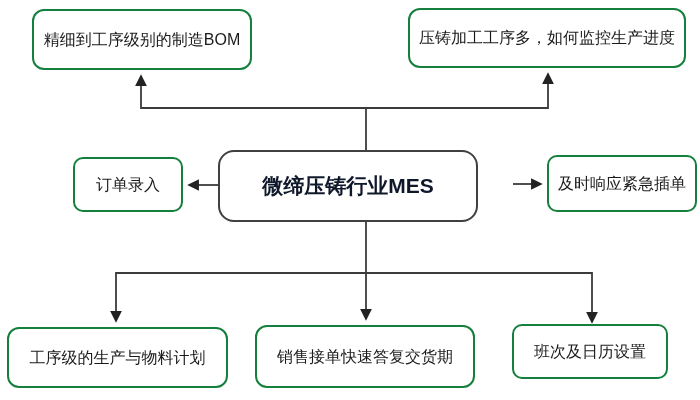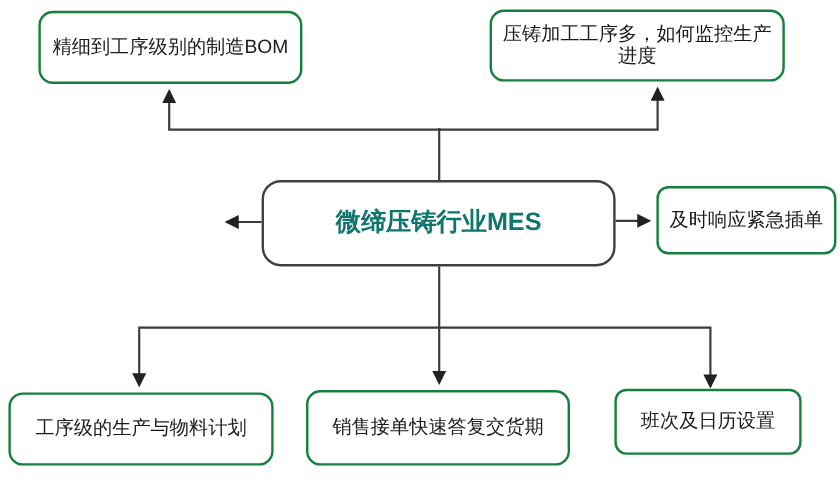--- a/index.html
+++ b/index.html
@@ -31,24 +31,24 @@
     display: flex;
     align-items: center;
     justify-content: center;
     text-align: center;
     color: #1a1a1a;
     font-size: 16px;
     line-height: 1.2;
     padding: 2px 6px;
   }
   .node-top-left     { left: 32px;  top: 9px;   width: 220px; height: 61px; }
-  .node-top-right    { left: 408px; top: 8px;   width: 246px; height: 60px; }
-  .node-center       { left: 218px; top: 150px; width: 295px; height: 72px;
+  .node-top-right    { left: 408px; top: 8px;   width: 278px; height: 60px; }
+  .node-center       { left: 218px; top: 150px; width: 260px; height: 72px;
                        border-radius: 16px; border-color: #404040;
-                       font-weight: bold; font-size: 21px; color: #0f766e; }
+                       font-weight: bold; font-size: 21px; color: #0f172a; }
   .node-left         { left: 73px;  top: 157px; width: 110px; height: 55px; border-radius: 10px; }
   .node-right        { left: 547px; top: 155px; width: 150px; height: 57px; border-radius: 10px; }
   .node-bottom-left  { left: 7px;   top: 327px; width: 221px; height: 61px; }
   .node-bottom-center{ left: 255px; top: 325px; width: 220px; height: 63px; }
   .node-bottom-right { left: 512px; top: 324px; width: 156px; height: 55px; border-radius: 10px; }
 </style>
 </head>
 <body>
 
 <div class="canvas">
@@ -72,20 +72,23 @@
   </svg>
 
   <div class="node node-top-left">
     <span>精细到工序级别的制造BOM</span>
   </div>
 
   <div class="node node-top-right">
     <span>压铸加工工序多，如何监控生产进度</span>
   </div>
 
+  <div class="node node-left">
+    <span>订单录入</span>
+  </div>
 
   <div class="node node-center">
     <span>微缔压铸行业MES</span>
   </div>
 
   <div class="node node-bottom-left">
     <span>工序级的生产与物料计划</span>
   </div>
 
   <div class="node node-right">

